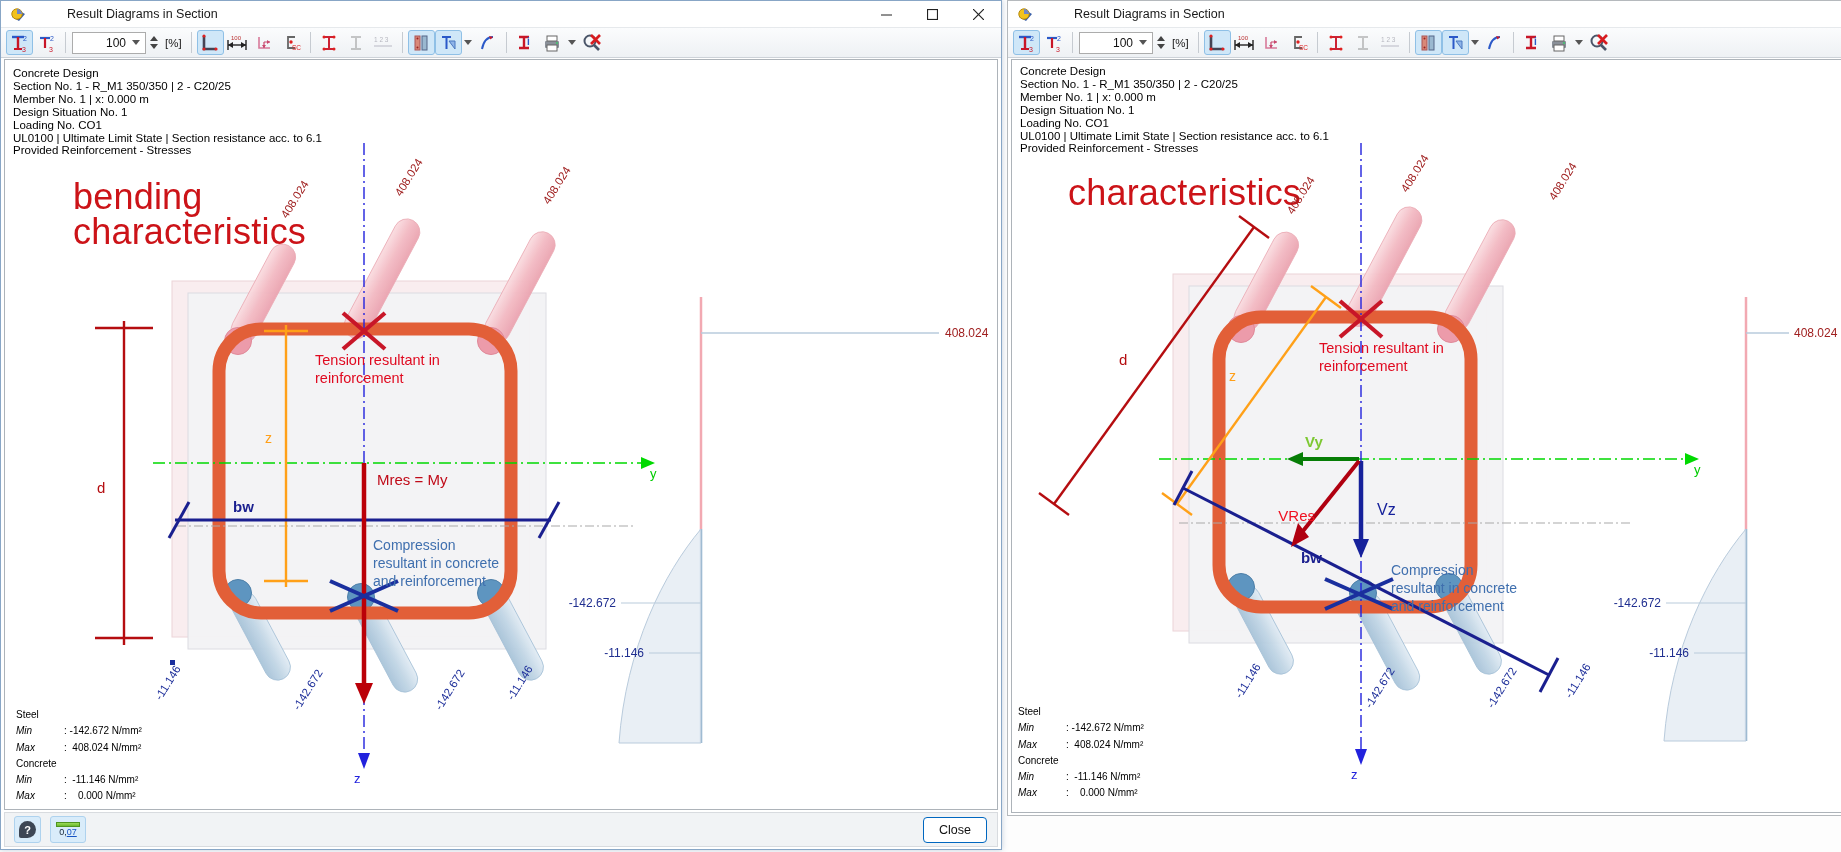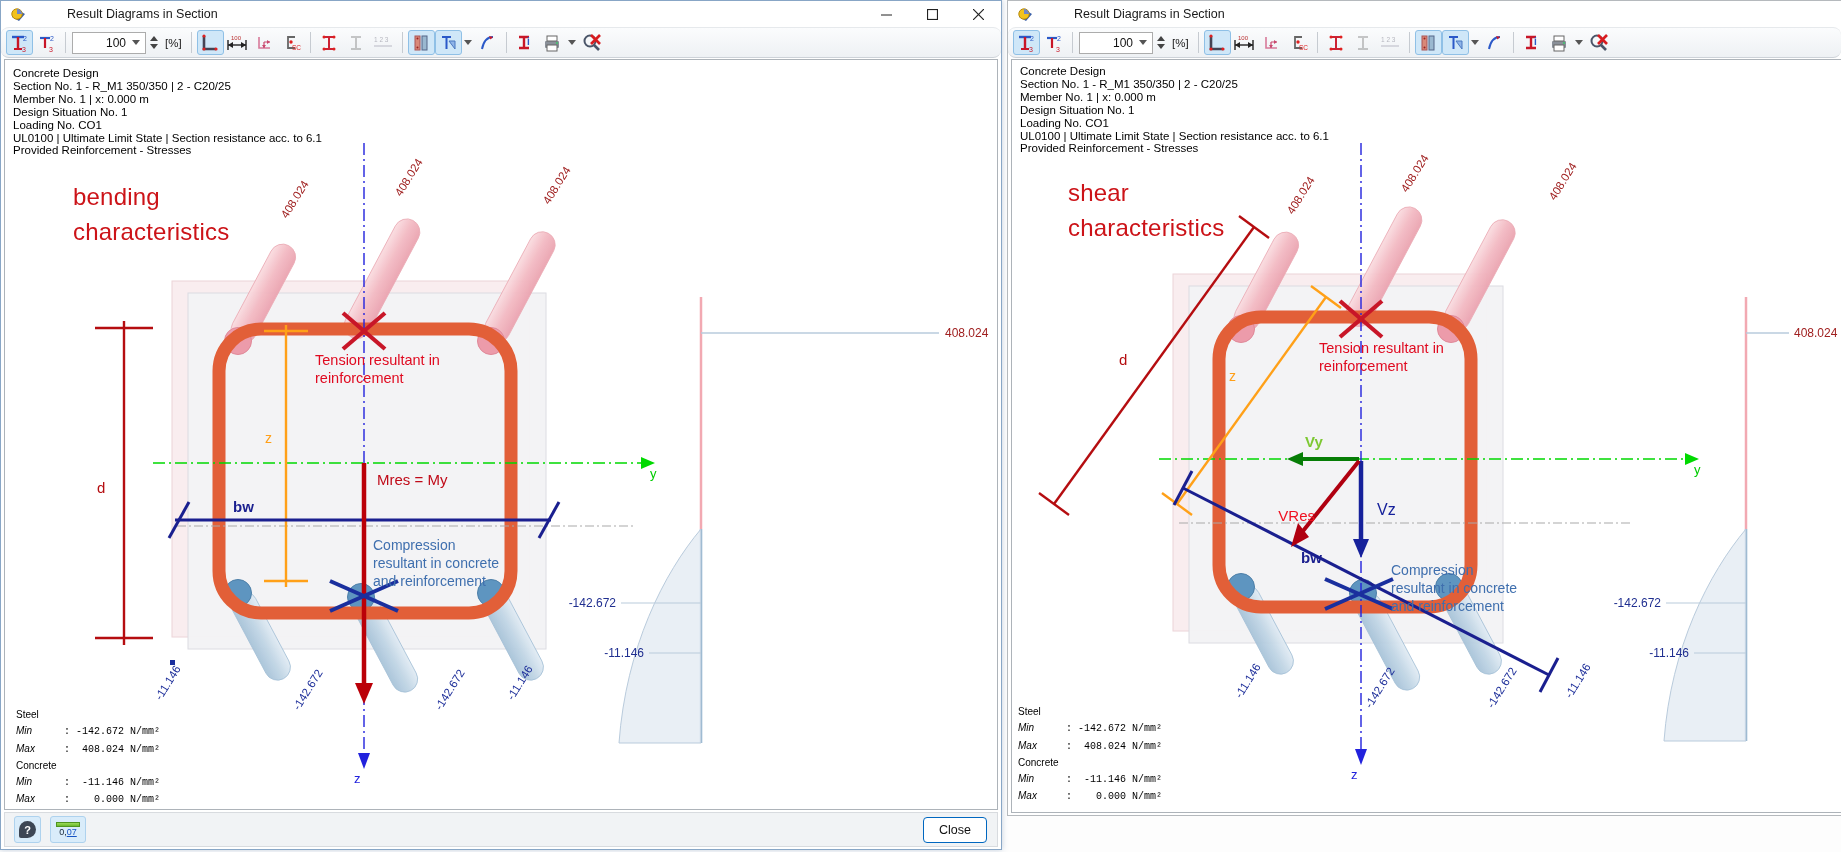--- a/index.html
+++ b/index.html
@@ -12,46 +12,46 @@
 
   .titlebar { position:absolute; left:0; top:0; right:0; height:26px; background:#ffffff;
     display:flex; align-items:center; padding-left:9px;gap:32px; }
   .titlebar .app-icon { width:17px; height:17px; margin-right:8px; flex:0 0 auto; }
   .titlebar .title { font-size:12.5px; color:#191919; }
   .win-btns { margin-left:auto; display:flex; height:26px; }
   .win-btn { width:46px; height:26px; display:flex; align-items:center; justify-content:center; }
 
   .toolbar { position:absolute; left:0; top:26px; right:0; height:31px;
     background:linear-gradient(#fbfcfd,#eef1f4); border-top:1px solid #e6e9ec; border-bottom:1px solid #cdd2d8;
-    display:flex; align-items:center; padding:0 5px;border-radius:8px; }
+    display:flex; align-items:center; padding:0 5px; }
   .tb-btn { width:27px; height:25px; border-radius:3px; display:flex; align-items:center; justify-content:center;
     border:1px solid transparent; position:relative; }
   .tb-btn.sel { background:#cfe7f8; border-color:#8fc0e6; }
   .tb-btn.dis { opacity:.45; }
   .tb-sep { width:1px; height:21px; background:#c6cbd1; margin:0 5px; flex:0 0 auto; }
   .combo { width:74px; height:22px; background:#fff; border:1px solid #acacac; display:flex; align-items:center;
     font-size:12px; color:#111; padding:0 5px; margin:0 1px; }
   .combo .val { flex:1; text-align:right; padding-right:6px; }
   .chev { width:0; height:0; border-left:4px solid transparent; border-right:4px solid transparent; border-top:5px solid #555; }
   .spinner { display:flex; flex-direction:column; justify-content:center; gap:3px; height:22px; padding:0 3px; }
   .spin-up { width:0;height:0;border-left:4px solid transparent;border-right:4px solid transparent;border-bottom:5px solid #444; }
   .spin-dn { width:0;height:0;border-left:4px solid transparent;border-right:4px solid transparent;border-top:5px solid #444; }
   .pct { font-size:11.5px; color:#222; margin:0 4px; }
   .dd-arrow { width:12px; height:25px; display:flex; align-items:center; justify-content:center; }
 
   .content { position:absolute; left:3px; right:3px; top:58px; background:#fff; border:1px solid #adb3b9; }
   #win-left  .content { bottom:39px; }
   #win-right .content { bottom:2px; right:0; border-right:none; }
 
   .hdr { position:absolute; font-size:11.5px; line-height:12.9px; color:#000; z-index:2; }
-  .red-heading { position:absolute; font-size:24px; line-height:35px; color:#cc1318; z-index:2; letter-spacing:.2px; }
+  .red-heading { position:absolute; font-size:36px; line-height:35px; color:#cc1318; z-index:2; letter-spacing:.2px; }
 
   .stats { position:absolute; font-size:10px; line-height:16.3px; color:#000; z-index:2; }
   .s-row .s-k { display:inline-block; width:48px;font-style:italic; }
-  .s-row .s-v { white-space:pre;font-family:Liberation Mono, monospace; }
+  .s-row .s-v { white-space:pre; }
 
   .footer { position:absolute; left:3px; right:3px; bottom:2px; height:35px; background:#f1f3f5;
     border:1px solid #d8dbdf; display:flex; align-items:center; padding:0 9px; }
   .ftile { width:27px; height:27px; background:#d9ecfa; border:1px solid #aed2ee; border-radius:3px;
     display:flex; align-items:center; justify-content:center; margin-right:9px; flex-direction:column; }
   .ftile.wide { width:36px; }
   .help-glyph { width:17px; height:17px; border-radius:50% 50% 50% 2px; background:#3d4654; color:#fff;
     font-size:11px; font-weight:bold; display:flex; align-items:center; justify-content:center; }
   .dec-bar { width:24px; height:5px; background:linear-gradient(#9adb59,#6cb82e); border:1px solid #4f9420; margin-bottom:1px; }
   .dec-text { font-size:9px; color:#123; line-height:9px; }
@@ -561,21 +561,20 @@
     <div>Concrete Design</div>
     <div>Section No. 1 - R_M1 350/350 | 2 - C20/25</div>
     <div>Member No. 1 | x: 0.000 m</div>
     <div>Design Situation No. 1</div>
     <div>Loading No. CO1</div>
     <div>UL0100 | Ultimate Limit State | Section resistance acc. to 6.1</div>
     <div>Provided Reinforcement - Stresses</div>
   </div>
 
   <div class="red-heading" style="left:60px; top:174px;">
-    <div>shear</div>
     <div>characteristics</div>
   </div>
 
   <div class="stats" style="left:10px; top:703px;">
     <div class="s-name">Steel</div>
     <div class="s-row"><span class="s-k">Min</span><span class="s-v">: -142.672 N/mm²</span></div>
     <div class="s-row"><span class="s-k">Max</span><span class="s-v">:  408.024 N/mm²</span></div>
     <div class="s-name">Concrete</div>
     <div class="s-row"><span class="s-k">Min</span><span class="s-v">:  -11.146 N/mm²</span></div>
     <div class="s-row"><span class="s-k">Max</span><span class="s-v">:    0.000 N/mm²</span></div>

